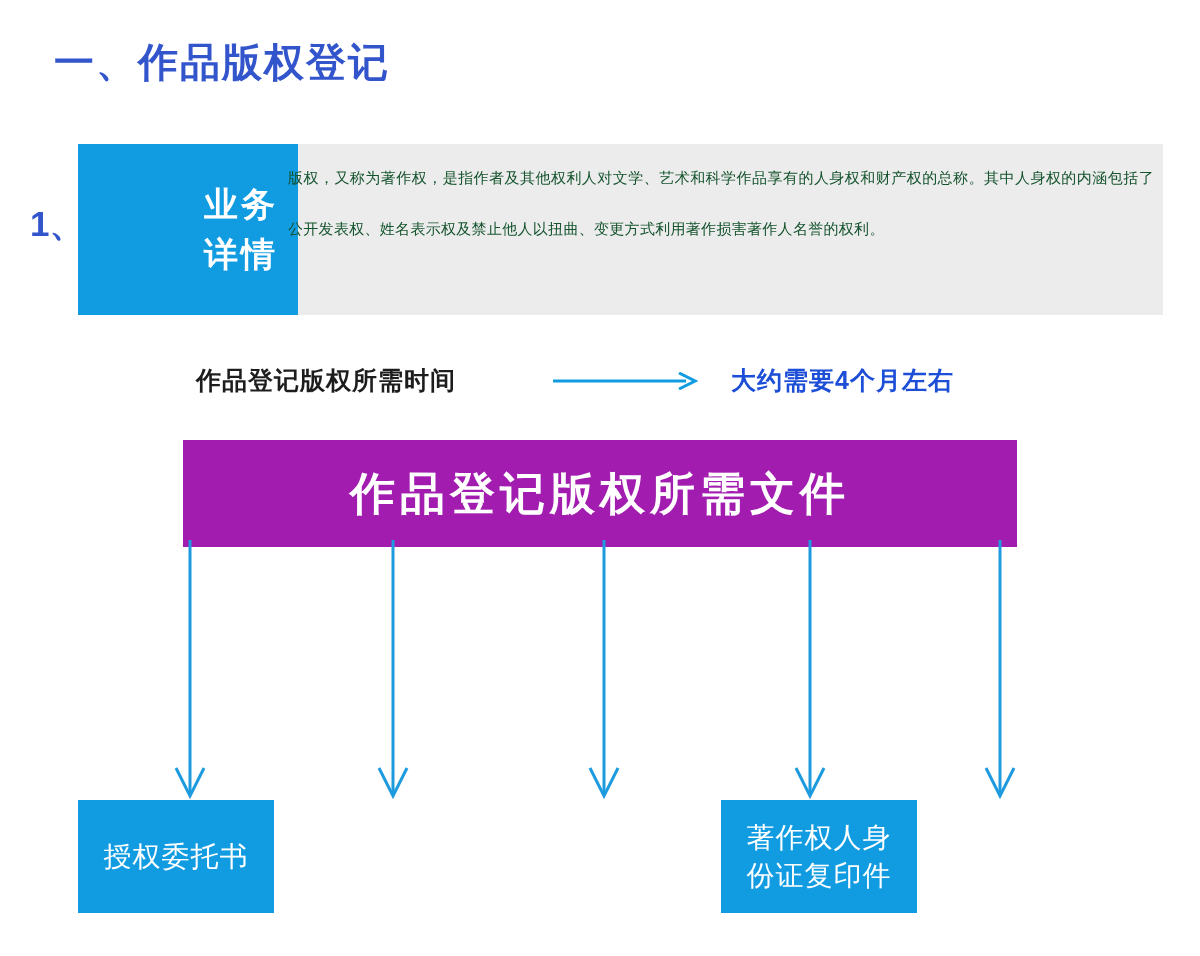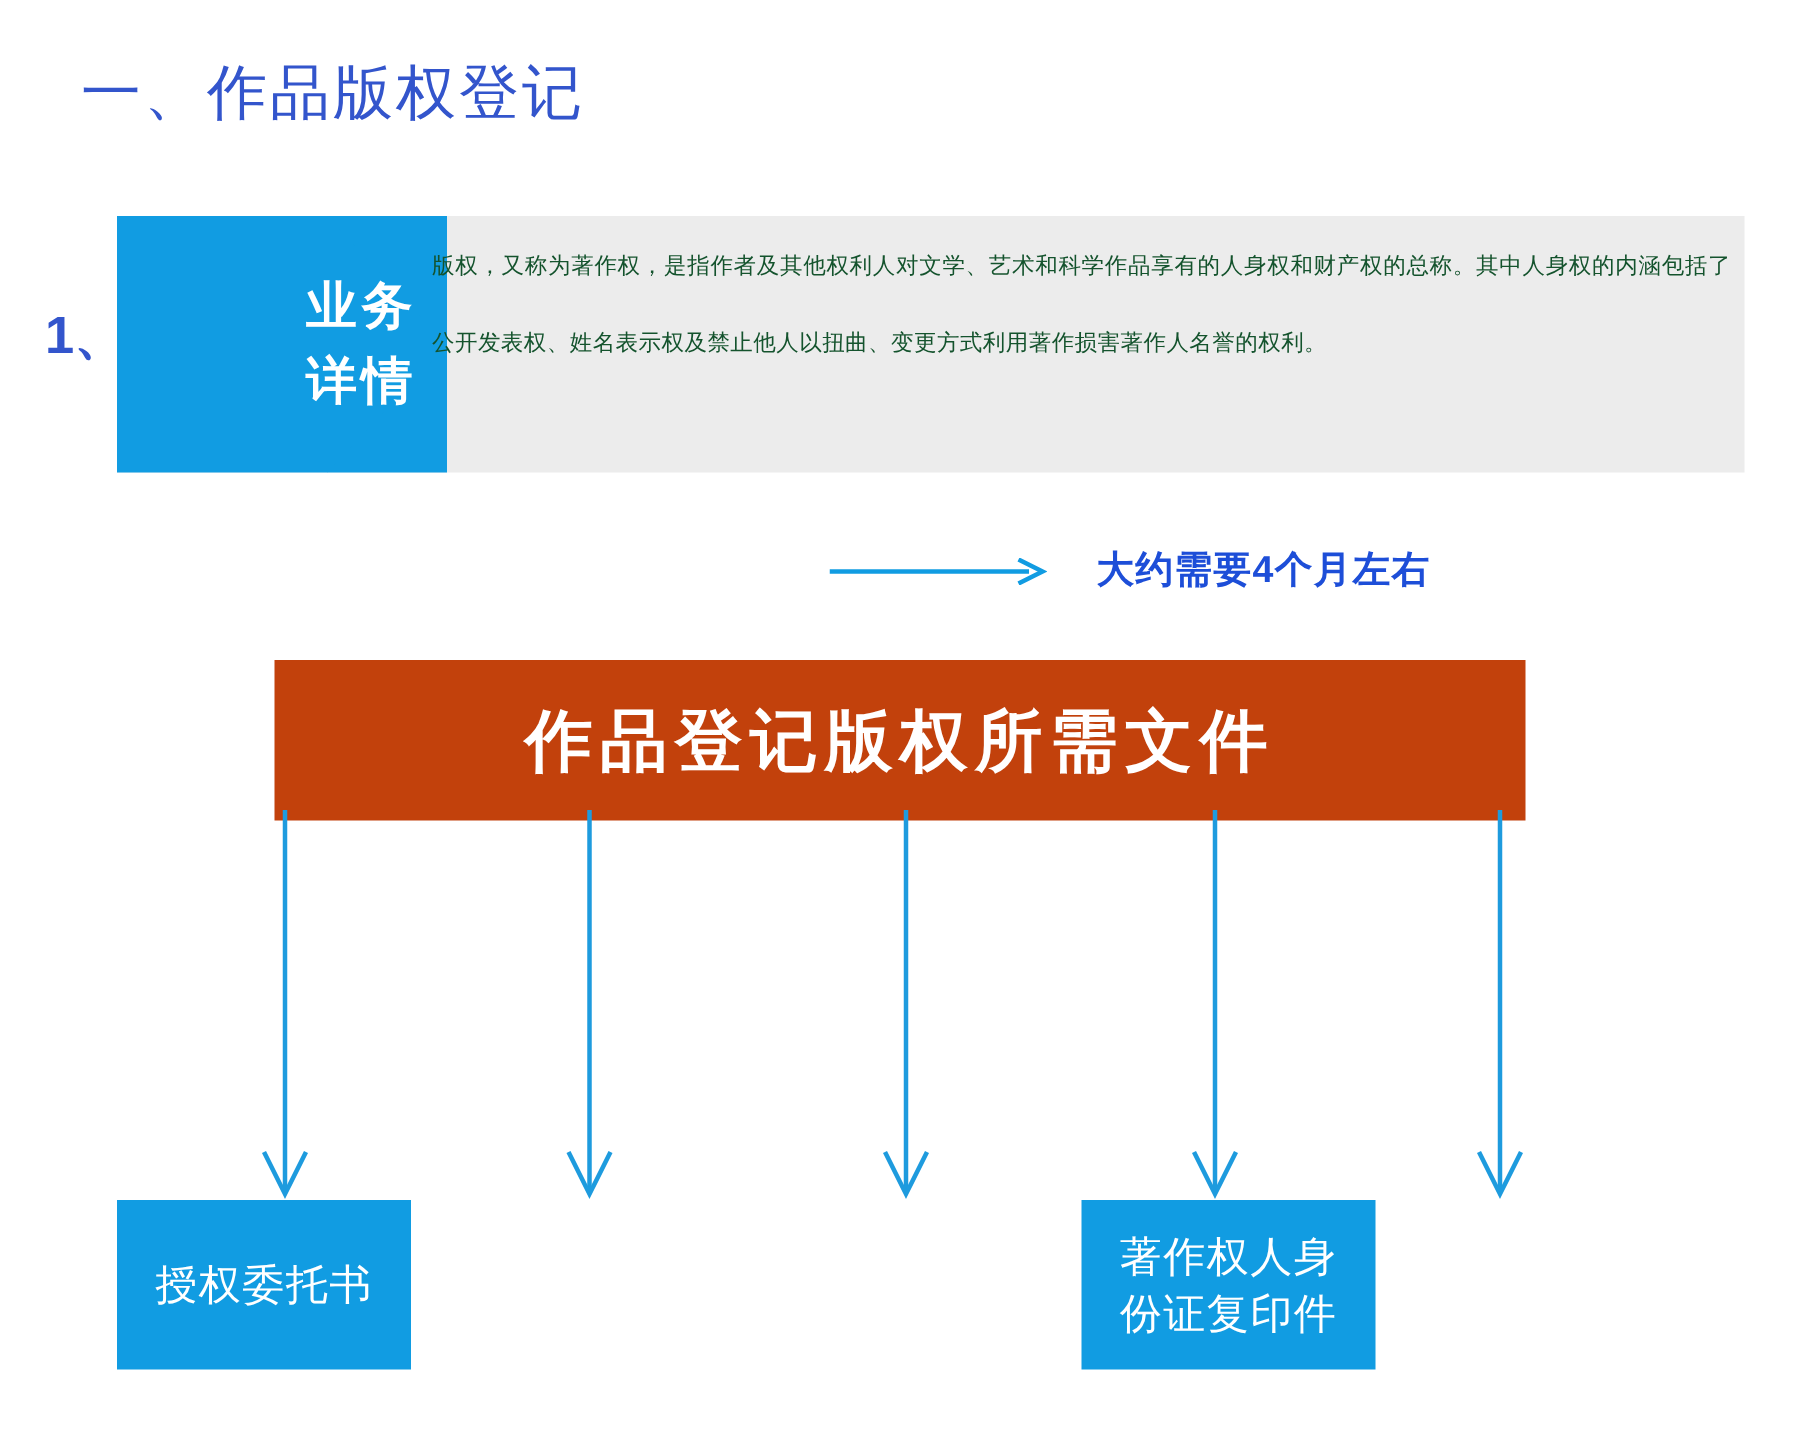--- a/index.html
+++ b/index.html
@@ -7,21 +7,21 @@
     width:1200px;height:956px;
     background:#ffffff;
     font-family:"Liberation Sans","DejaVu Sans",sans-serif;
     position:relative;overflow:hidden;
   }
   .stage{position:absolute;left:0;top:0;width:1200px;height:956px;}
 
   
   #page-title{
     position:absolute;left:54px;top:38px;
-    font-size:40px;font-weight:400;letter-spacing:2px;
+    font-size:40px;font-weight:700;letter-spacing:2px;
     color:#3355cc;white-space:nowrap;line-height:1.2;
   }
 
   
   #section-index{
     position:absolute;left:30px;top:206px;
     font-size:35px;font-weight:700;color:#3355cc;
     white-space:nowrap;line-height:1;
   }
   #detail-band{
@@ -73,21 +73,21 @@
   #duration-value{
     position:absolute;left:731px;top:0;
     font-size:25px;font-weight:700;color:#1d4ed8;
     white-space:nowrap;line-height:44px;letter-spacing:1px;
   }
 
   
   #docs-banner{
     position:absolute;left:183px;top:440px;
     width:834px;height:107px;
-    background:#c2410c;
+    background:#a21caf;
     display:flex;align-items:center;justify-content:center;
   }
   #docs-banner-title{
     color:#ffffff;font-size:45px;font-weight:700;
     letter-spacing:5px;white-space:nowrap;
   }
 
   
   #connectors{position:absolute;left:0;top:540px;width:1200px;height:270px;}
 
@@ -119,20 +119,21 @@
   <div id="detail-band"></div>
   <div id="detail-tag"></div>
   <div id="detail-tag-point"></div>
   <div id="detail-tag-label">
     <span>业务</span>
     <span>详情</span>
   </div>
   <div id="detail-text">版权，又称为著作权，是指作者及其他权利人对文学、艺术和科学作品享有的人身权和财产权的总称。其中人身权的内涵包括了公开发表权、姓名表示权及禁止他人以扭曲、变更方式利用著作损害著作人名誉的权利。</div>
 
   <div id="duration-row">
+    <div id="duration-label">作品登记版权所需时间</div>
     <div id="duration-arrow">
       <svg width="145" height="18" viewBox="0 0 145 18">
         <line x1="0" y1="9" x2="133" y2="9" stroke="#119ce2" stroke-width="3"></line>
         <polyline points="126,1 142,9 126,17" fill="none" stroke="#119ce2" stroke-width="3"></polyline>
       </svg>
     </div>
     <div id="duration-value">大约需要4个月左右</div>
   </div>
 
   <div id="docs-banner">

